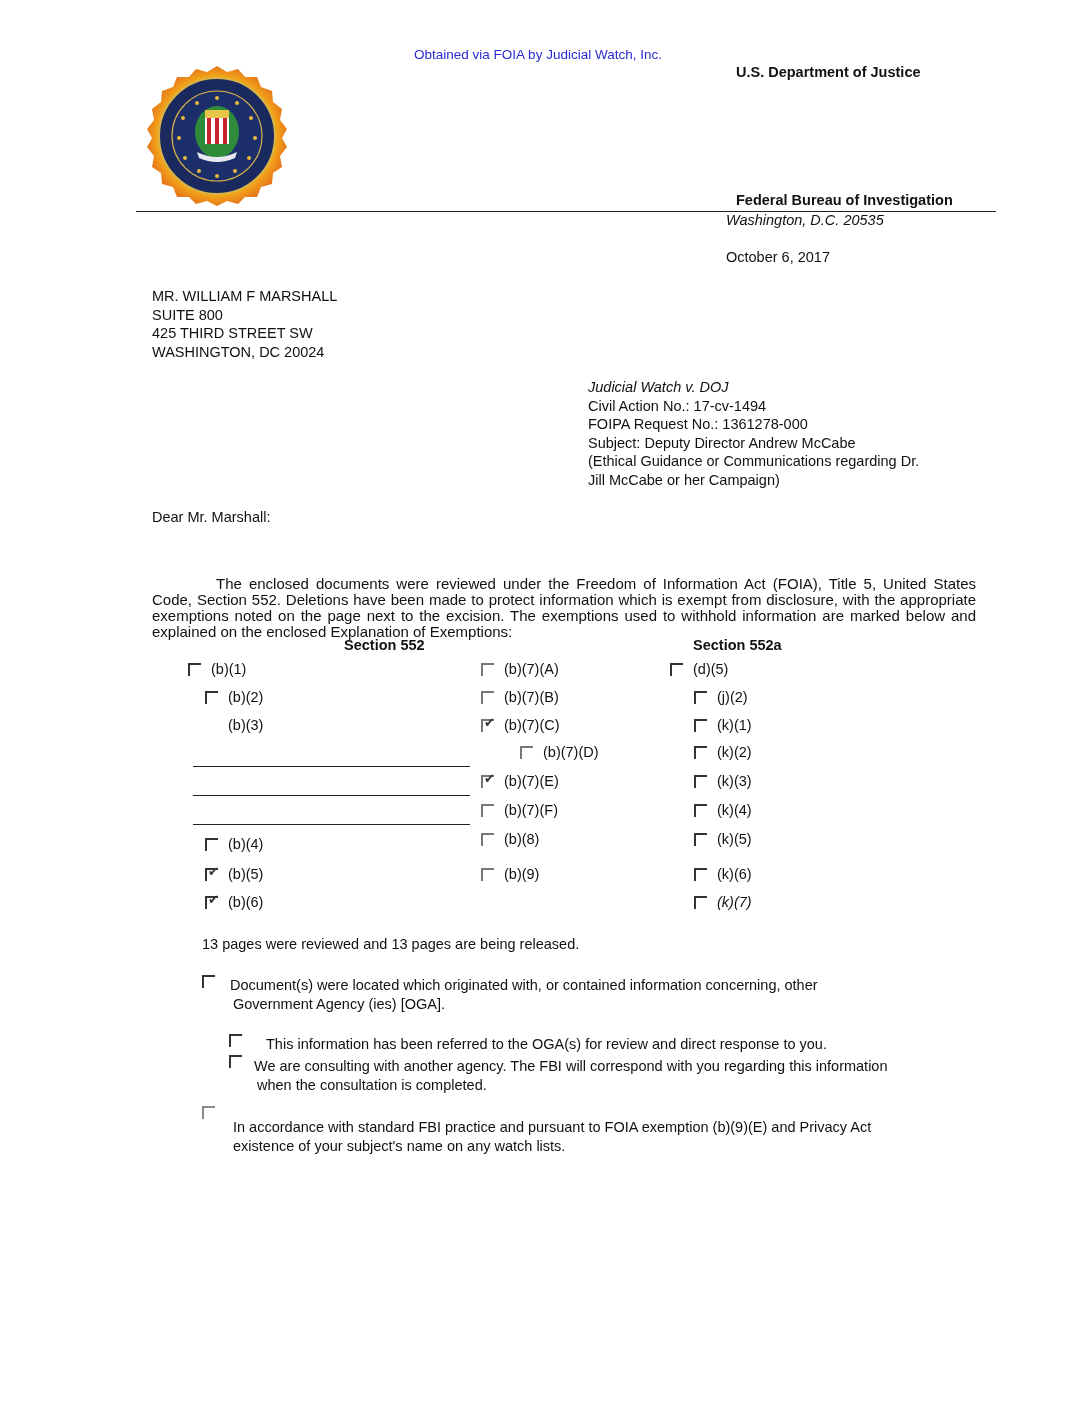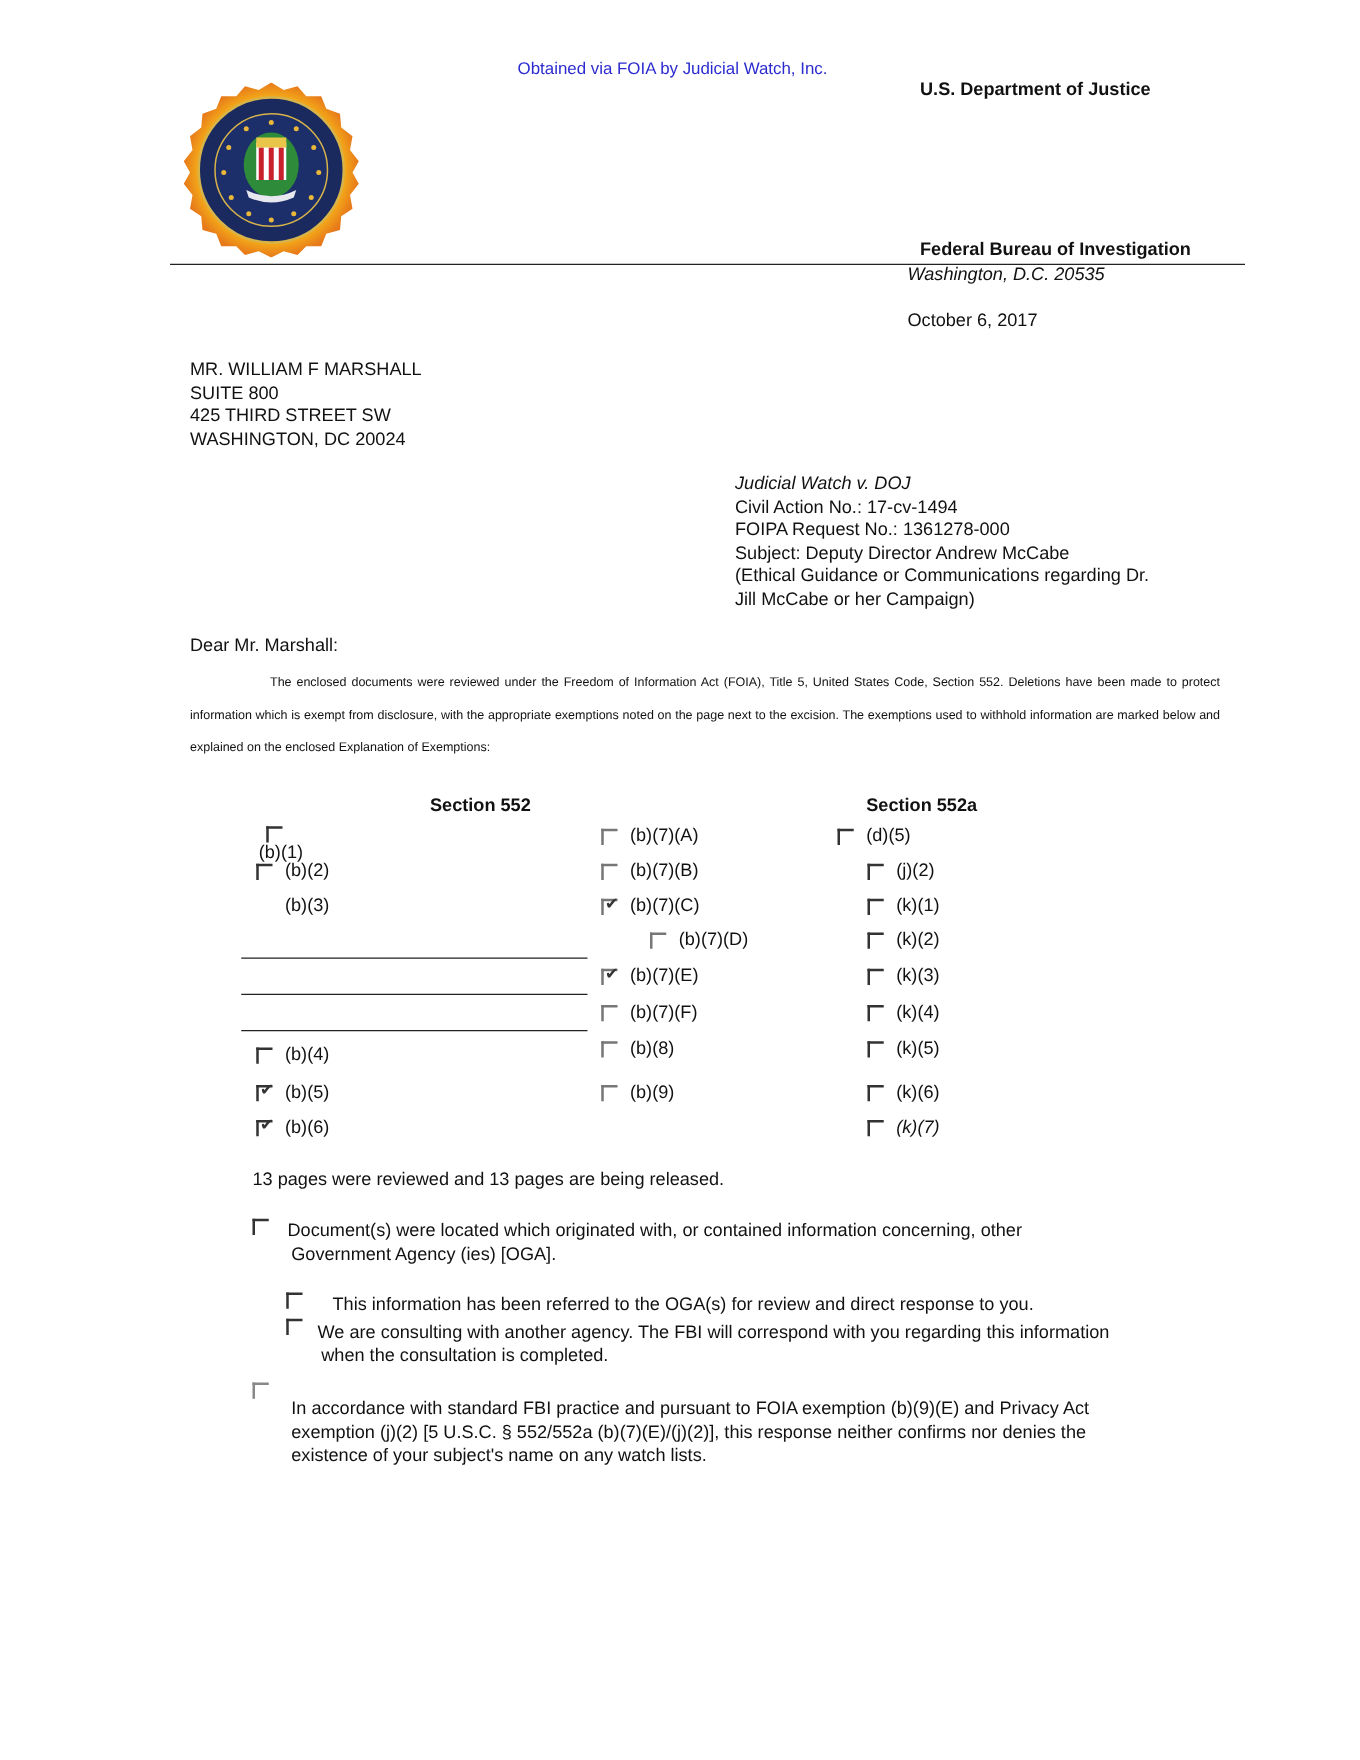--- a/index.html
+++ b/index.html
@@ -10,21 +10,21 @@
   .dept { left: 736px; top: 64px; font-weight: bold; font-size: 14.5px; }
   .seal { left: 145px; top: 66px; width: 145px; height: 140px; }
   .fbi { left: 736px; top: 192px; font-weight: bold; font-size: 14.5px; }
   .rule { left: 136px; top: 211px; width: 860px; height: 0; border-top: 1.5px solid #222; }
   .city { left: 726px; top: 212px; font-style: italic; font-size: 14.5px; }
   .date { left: 726px; top: 249px; font-size: 14.5px; }
   .addr { left: 152px; top: 287px; line-height: 18.5px; font-size: 14.5px; }
   .ref { left: 588px; top: 378px; line-height: 18.5px; font-size: 14.5px; }
   .ref .case { font-style: italic; }
   .greet { left: 152px; top: 509px; font-size: 14.5px; }
-  .para { left: 152px; top: 534px; width: 824px; line-height: 26px; text-align: justify; font-size: 10px; }
+  .para { left: 152px; top: 576px; width: 824px; line-height: 16px; text-align: justify; font-size: 15px; }
   .para .indent { display: inline-block; width: 64px; }
   .sec-h { font-weight: bold; font-size: 14.5px; }
   .cb-row { position: absolute; display: flex; align-items: center; font-size: 14.5px; }
   .cb { width: 13px; height: 13px; margin-right: 10px; position: relative; box-sizing: border-box;
         border-left: 2px solid #333; border-top: 2px solid #333; }
   .cb.light { border-color: #777; }
   .cb.hidden { visibility: hidden; }
   .cb .tick { position: absolute; left: 1px; top: -5px; font-size: 13px; line-height: 13px; color: #333; }
   .hline { position: absolute; left: 193px; width: 277px; height: 0; border-top: 1.5px solid #222; }
   .pages { left: 202px; top: 936px; font-size: 14.5px; }
@@ -110,21 +110,21 @@
 <div class="abs para"><span class="indent"></span><span>The enclosed documents were reviewed under the Freedom of Information Act (FOIA), Title 5, United States Code, Section 552.  Deletions have been made to protect information which is exempt from disclosure, with the appropriate exemptions noted on the page next to the excision.  The exemptions used to withhold information are marked below and explained on the enclosed Explanation of Exemptions:</span></div>
 
 <div class="abs sec-h" style="left:344px; top:637px;">Section 552</div>
 <div class="abs sec-h" style="left:693px; top:637px;">Section 552a</div>
 
 <div class="hline" style="top:766px;"></div>
 <div class="hline" style="top:795px;"></div>
 <div class="hline" style="top:824px;"></div>
 
 <div id="col1">
-    <div class="cb-row" style="left: 207px; top: 661px; flex-direction: column;">
+    <div class="cb-row" style="left: 188px; top: 661px;">
       <span class="cb"></span>
       <span>(b)(1)</span>
     </div>
     <div class="cb-row" style="left: 205px; top: 689px;">
       <span class="cb"></span>
       <span>(b)(2)</span>
     </div>
     <div class="cb-row" style="left: 205px; top: 717px;">
       <span class="cb hidden"></span>
       <span>(b)(3)</span>
@@ -236,15 +236,14 @@
 
 <div class="mark sub2-cb"></div>
 <div class="abs sub2">
   <div>We are consulting with another agency.   The FBI will correspond with you regarding this information</div>
   <div class="l2">when the consultation is completed.</div>
 </div>
 
 <div class="mark light watch-cb"></div>
 <div class="abs watch">
   <div>In accordance with standard FBI practice and pursuant to FOIA exemption (b)(9)(E) and Privacy Act</div>
-  <div>exemption (j)(2) [5 U.S.C. § 552/552a (b)(7)(E)/(j)(2)], this response neither confirms nor denies the</div>
   <div>existence of your subject's name on any watch lists.</div>
 </div>
 
 </body></html>

